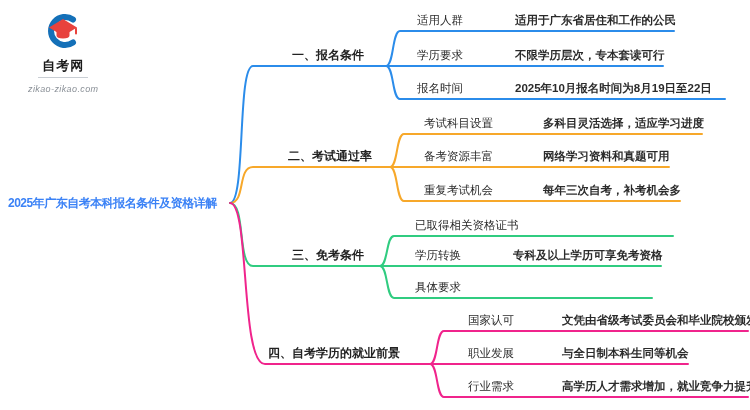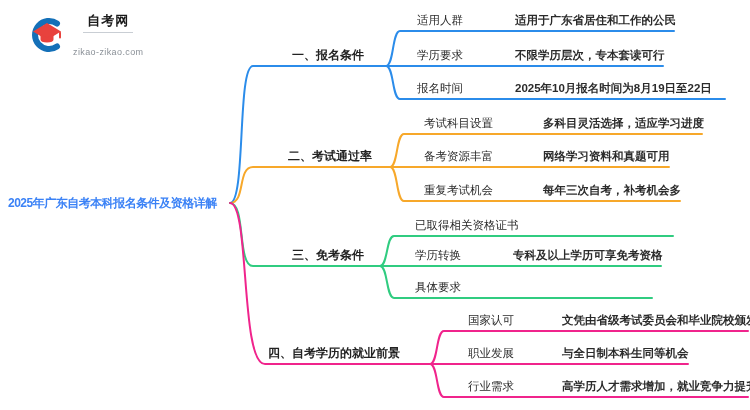--- a/index.html
+++ b/index.html
@@ -11,25 +11,25 @@
   #wires path{fill:none;stroke-width:2;stroke-linecap:round;stroke-linejoin:round;}
   .node{
     position:absolute;white-space:nowrap;transform:translateY(-50%);
     font-size:11.5px;line-height:14px;color:#2b2b2b;
   }
   .root{font-size:12px;font-weight:bold;letter-spacing:-0.5px;color:#3b82f6;}
   .branch{font-size:12px;font-weight:bold;color:#222;}
   .sub{font-weight:400;text-align:center;}
   .leaf{font-weight:600;}
   
-  #logo{position:absolute;left:28px;top:12px;display:flex;align-items:center;gap:7px;}
+  #logo{position:absolute;left:28px;top:12px;display:flex;align-items:center;gap:7px;flex-direction:column;}
   #logo .txt{display:flex;flex-direction:column;align-items:center;}
   #logo .site{font-size:13px;font-weight:bold;color:#1a1a1a;letter-spacing:1px;
     border-bottom:1px solid #c9ced4;padding:0 4px 2px 4px;}
-  #logo .url{font-size:9px;color:#8a9097;margin-top:14px;letter-spacing:0.4px;}
+  #logo .url{font-size:9px;color:#8a9097;margin-top:6px;letter-spacing:0.4px;font-style:italic;}
 </style>
 </head>
 <body>
 
 <div id="stage">
 
   <div id="logo">
     <svg width="38" height="38" viewBox="0 0 38 38">
       <path d="M29,7.5 A14,14 0 1 0 29,30.5" fill="none" stroke="#1470b8" stroke-width="6" stroke-linecap="round"></path>
       <polygon points="19,7 33,15.5 19,24 5,15.5" fill="#e8423d"></polygon>

